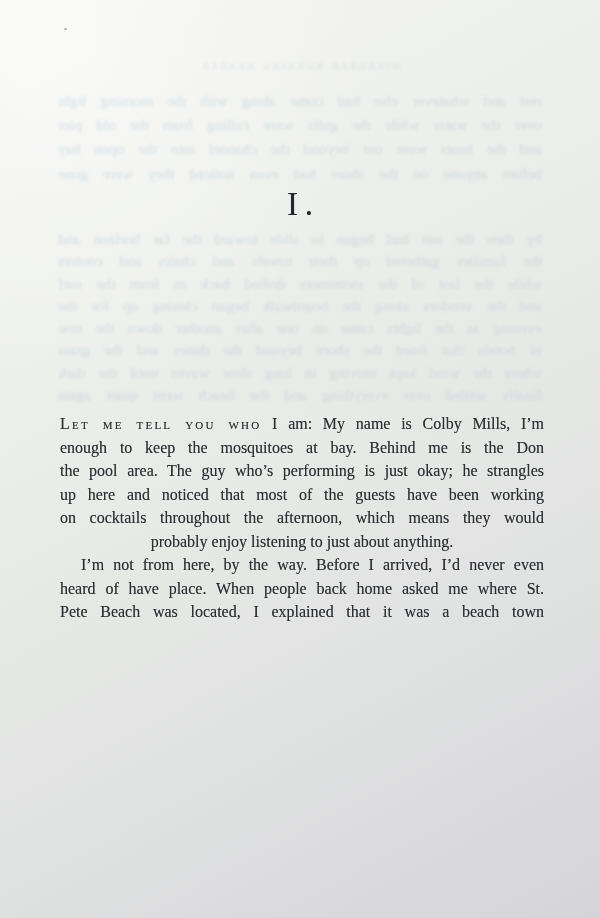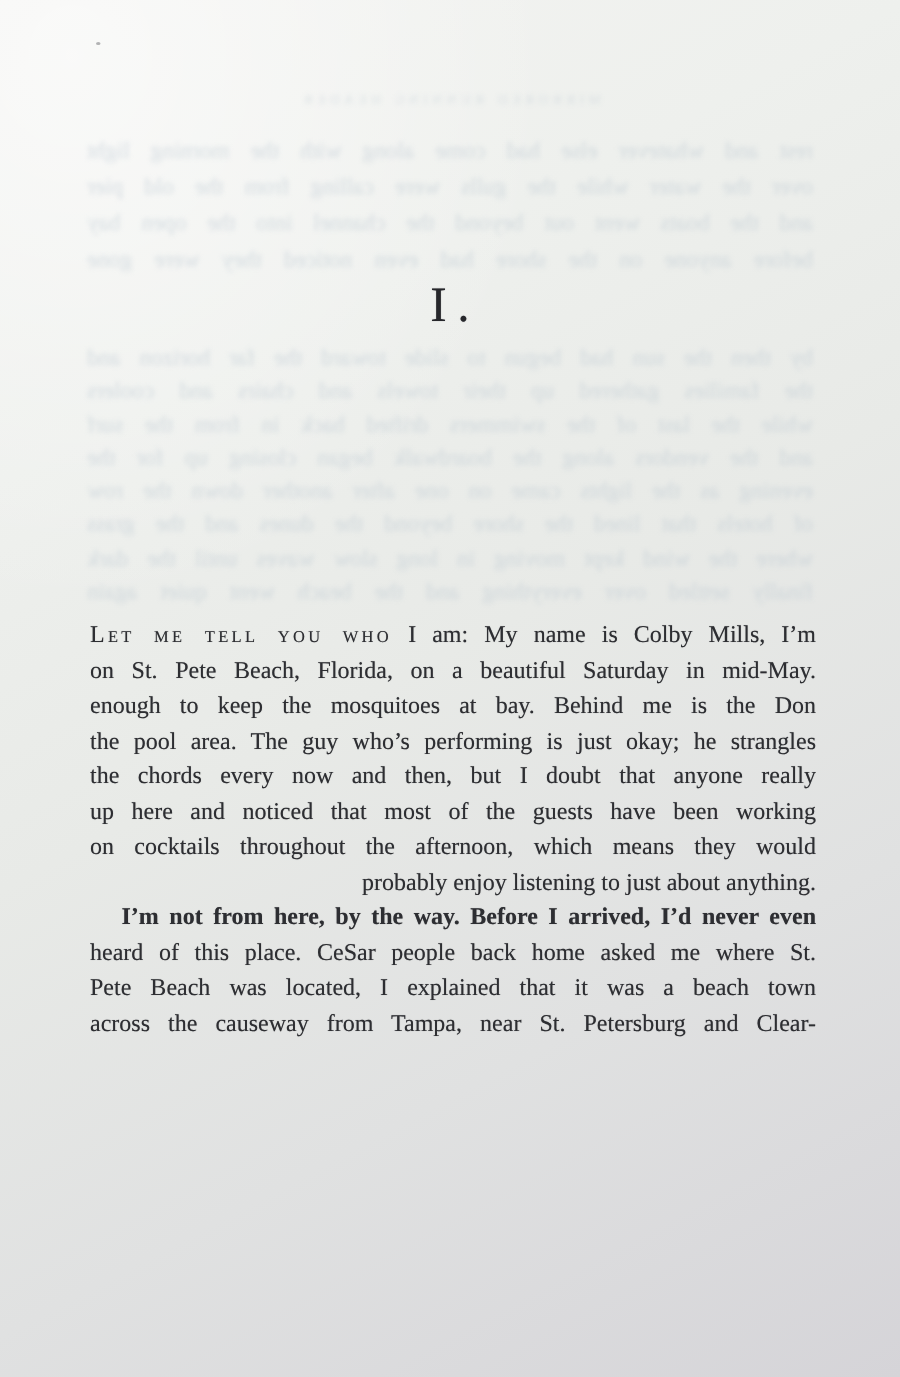--- a/index.html
+++ b/index.html
@@ -59,23 +59,23 @@
     line-height:23.5px;
     text-shadow:0 0 .5px rgba(45,46,50,.5);
   }
   .jline{
     text-align:justify;
     height:23.5px;
     overflow:hidden;
     white-space:normal;
   }
   .jline::after{content:"";display:inline-block;width:100%;height:0;}
-  .para-endplain .jline:last-child{text-align:right;}
+  .para-endplain .jline:last-child{text-align:center;}
   .para-endplain .jline:last-child::after{content:none;}
-  .para-indent .jline:first-child{text-indent:21px;font-weight:bold;}
+  .para-indent .jline:first-child{text-indent:21px;}
 
   .smallcaps{
     font-variant:small-caps;
     letter-spacing:2.2px;
   }
 
   .speck{
     position:absolute;border-radius:50%;pointer-events:none;
   }
   .speck-1{top:28px;left:64px;width:3px;height:2px;background:rgba(108,108,112,.5);}
@@ -106,32 +106,29 @@
       <div class="jline">where the wind kept moving in long slow waves until the dark</div>
       <div class="jline">finally settled over everything and the beach went quiet again</div>
     </div>
 
   <div class="body-text">
     <div class="para-endplain">
       <div class="jline">
         <span class="smallcaps">Let me tell you who</span><span> I am: My name is Colby Mills, I’m</span>
       </div>
       <div class="para-endplain">
-          <div class="jline">on St. Pete Beach, Florida, on a beautiful Saturday in mid-May.</div>
           <div class="jline">enough to keep the mosquitoes at bay. Behind me is the Don</div>
           <div class="jline">the pool area. The guy who’s performing is just okay; he strangles</div>
-          <div class="jline">the chords every now and then, but I doubt that anyone really</div>
           <div class="jline">up here and noticed that most of the guests have been working</div>
           <div class="jline">on cocktails throughout the afternoon, which means they would</div>
           <div class="jline">probably enjoy listening to just about anything.</div>
         </div>
     </div>
     <div class="para-indent">
         <div class="jline">I’m not from here, by the way. Before I arrived, I’d never even</div>
-        <div class="jline">heard of this place. CeSar people back home asked me where St.</div>
+        <div class="jline">heard of have place. When people back home asked me where St.</div>
         <div class="jline">Pete Beach was located, I explained that it was a beach town</div>
-        <div class="jline">across the causeway from Tampa, near St. Petersburg and Clear-</div>
       </div>
   </div>
 
   <div class="speck speck-1"></div>
 
 </div>
 
 </body></html>

